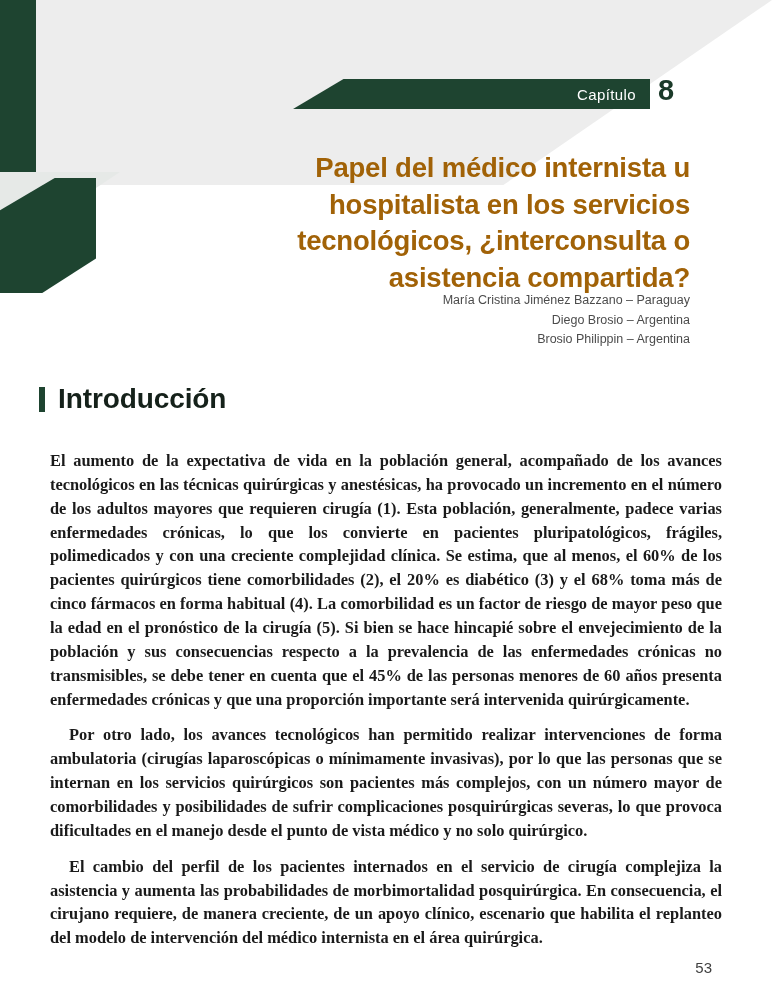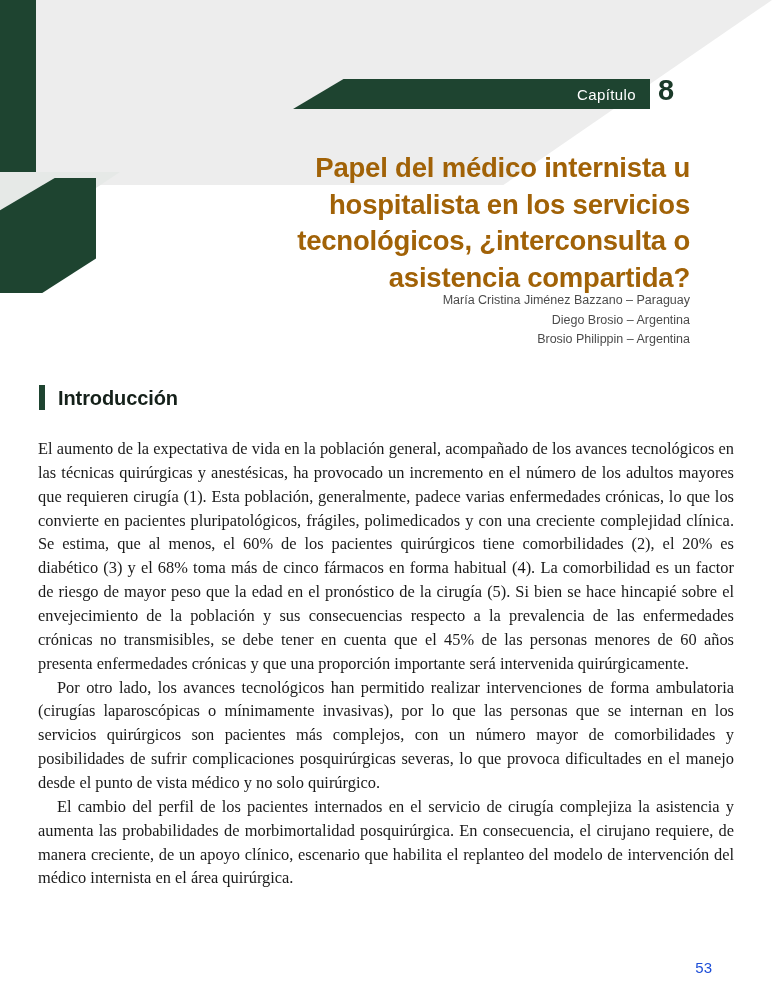--- a/index.html
+++ b/index.html
@@ -160,21 +160,21 @@
   }
   .heading-marker {
     width: 6px;
     height: 25px;
     background: #1e4430;
     flex: none;
   }
   .heading-text {
     color: #15211a;
     font-family: "Liberation Sans", "DejaVu Sans", sans-serif;
-    font-size: 20px;
+    font-size: 28px;
     font-weight: 700;
     line-height: 1;
     letter-spacing: -0.1px;
     text-align: center;
   }
 
   
   .body-copy {
     position: absolute;
     left: 38px;
@@ -182,35 +182,36 @@
     width: 696px;
     color: #1a1a1a;
     font-family: "Liberation Serif", "DejaVu Serif", serif;
     font-size: 16.4px;
     line-height: 1.455;
     text-align: justify;
     text-justify: inter-word;
     hyphens: manual;
   }
   .body-copy p {
-    margin: 0;
+    margin: 12px;
     text-indent: 19px;
+    font-weight: bold;
   }
   .body-copy p.first {
     text-indent: 0;
   }
 
   
   .folio {
     position: absolute;
     left: 0;
     top: 960px;
     width: 712px;
     text-align: right;
-    color: #1d4ed8;
+    color: #404040;
     font-family: "Liberation Sans", "DejaVu Sans", sans-serif;
     font-size: 15px;
     line-height: 1;
   }
 </style>
 </head>
 <body>
 
 <div class="page">
 

